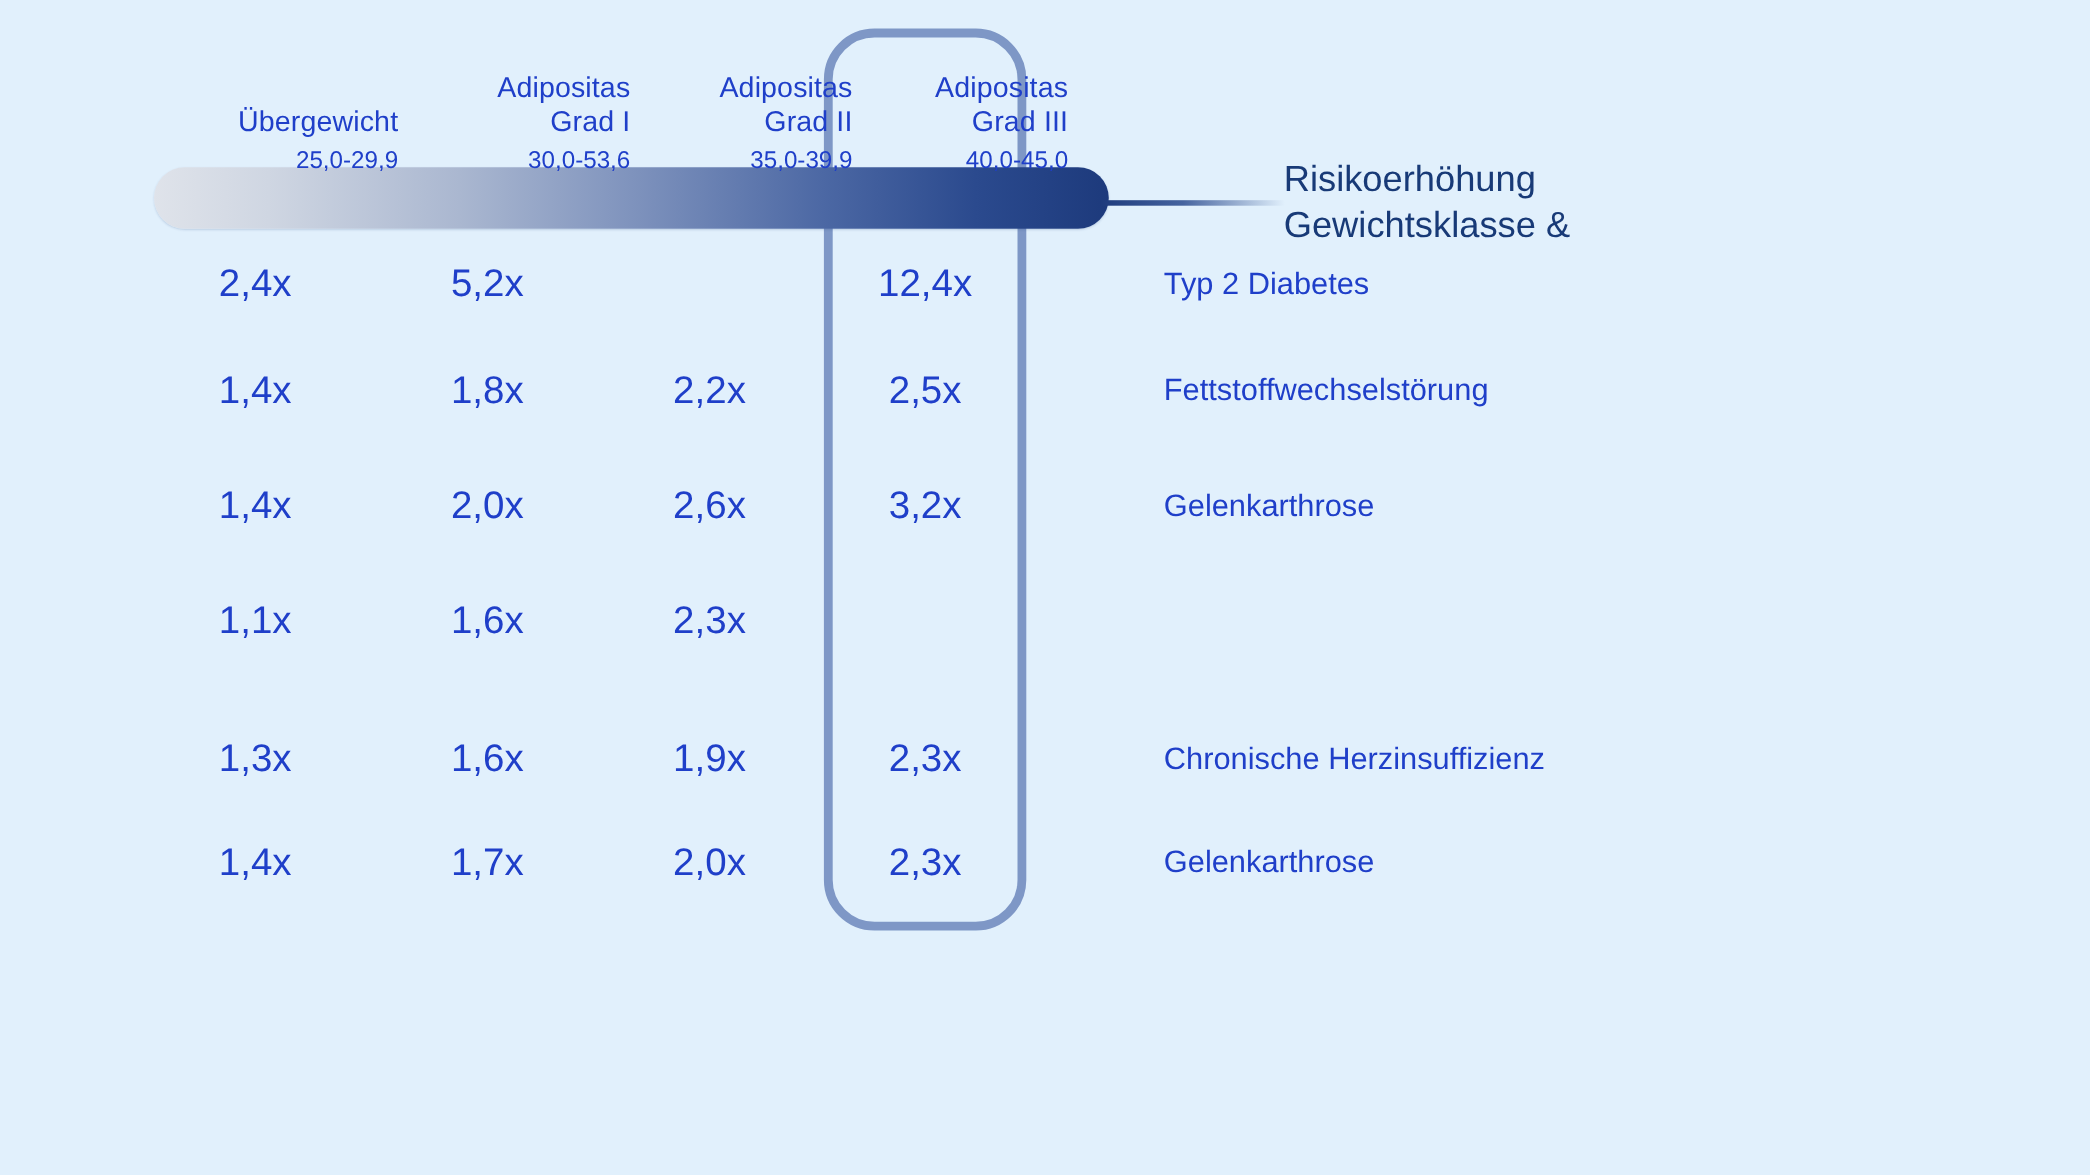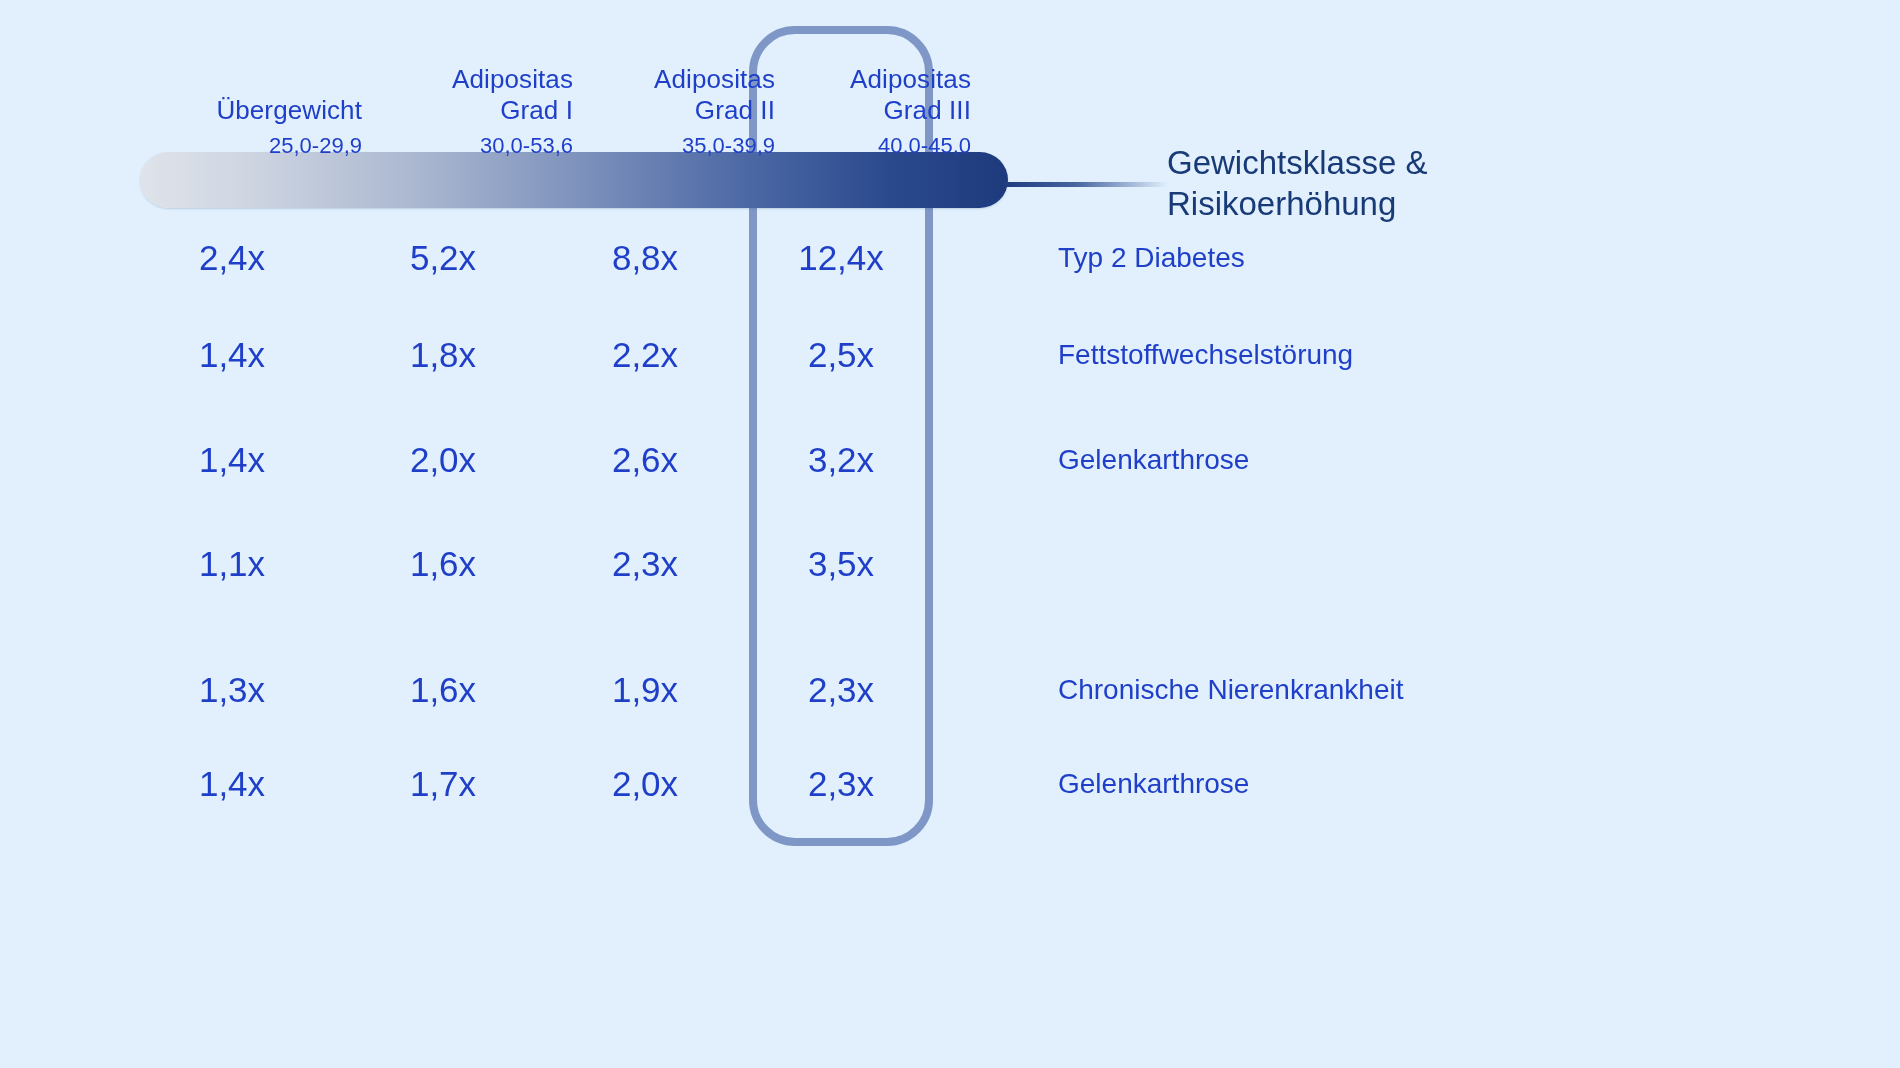--- a/index.html
+++ b/index.html
@@ -133,28 +133,27 @@
 Grad III</div>
     <div class="ch-range">40,0-45,0</div>
   </div>
 
   <div class="grad-wrap">
     <div class="grad-bar"></div>
   </div>
   <div class="grad-tail"></div>
 
   <div class="header-title">
+    <span class="ht-line">Risikoerhöhung</span>
     <span class="ht-line">Gewichtsklasse &amp;</span>
-    <span class="ht-line">Risikoerhöhung</span>
   </div>
 
   <div class="row" style="top:238px">
     <div class="cell k1">2,4x</div>
     <div class="cell k2">5,2x</div>
-    <div class="cell k3">8,8x</div>
     <div class="cell k4">12,4x</div>
     <div class="row-label">Typ 2 Diabetes</div>
   </div>
 
   <div class="row" style="top:335px">
     <div class="cell k1">1,4x</div>
     <div class="cell k2">1,8x</div>
     <div class="cell k3">2,2x</div>
     <div class="cell k4">2,5x</div>
     <div class="row-label">Fettstoffwechselstörung</div>
@@ -165,29 +164,28 @@
     <div class="cell k2">2,0x</div>
     <div class="cell k3">2,6x</div>
     <div class="cell k4">3,2x</div>
     <div class="row-label">Gelenkarthrose</div>
   </div>
 
   <div class="row" style="top:544px">
     <div class="cell k1">1,1x</div>
     <div class="cell k2">1,6x</div>
     <div class="cell k3">2,3x</div>
-    <div class="cell k4">3,5x</div>
   </div>
 
   <div class="row" style="top:670px">
     <div class="cell k1">1,3x</div>
     <div class="cell k2">1,6x</div>
     <div class="cell k3">1,9x</div>
     <div class="cell k4">2,3x</div>
-    <div class="row-label">Chronische Nierenkrankheit</div>
+    <div class="row-label">Chronische Herzinsuffizienz</div>
   </div>
 
   <div class="row" style="top:764px">
     <div class="cell k1">1,4x</div>
     <div class="cell k2">1,7x</div>
     <div class="cell k3">2,0x</div>
     <div class="cell k4">2,3x</div>
     <div class="row-label">Gelenkarthrose</div>
   </div>
 

